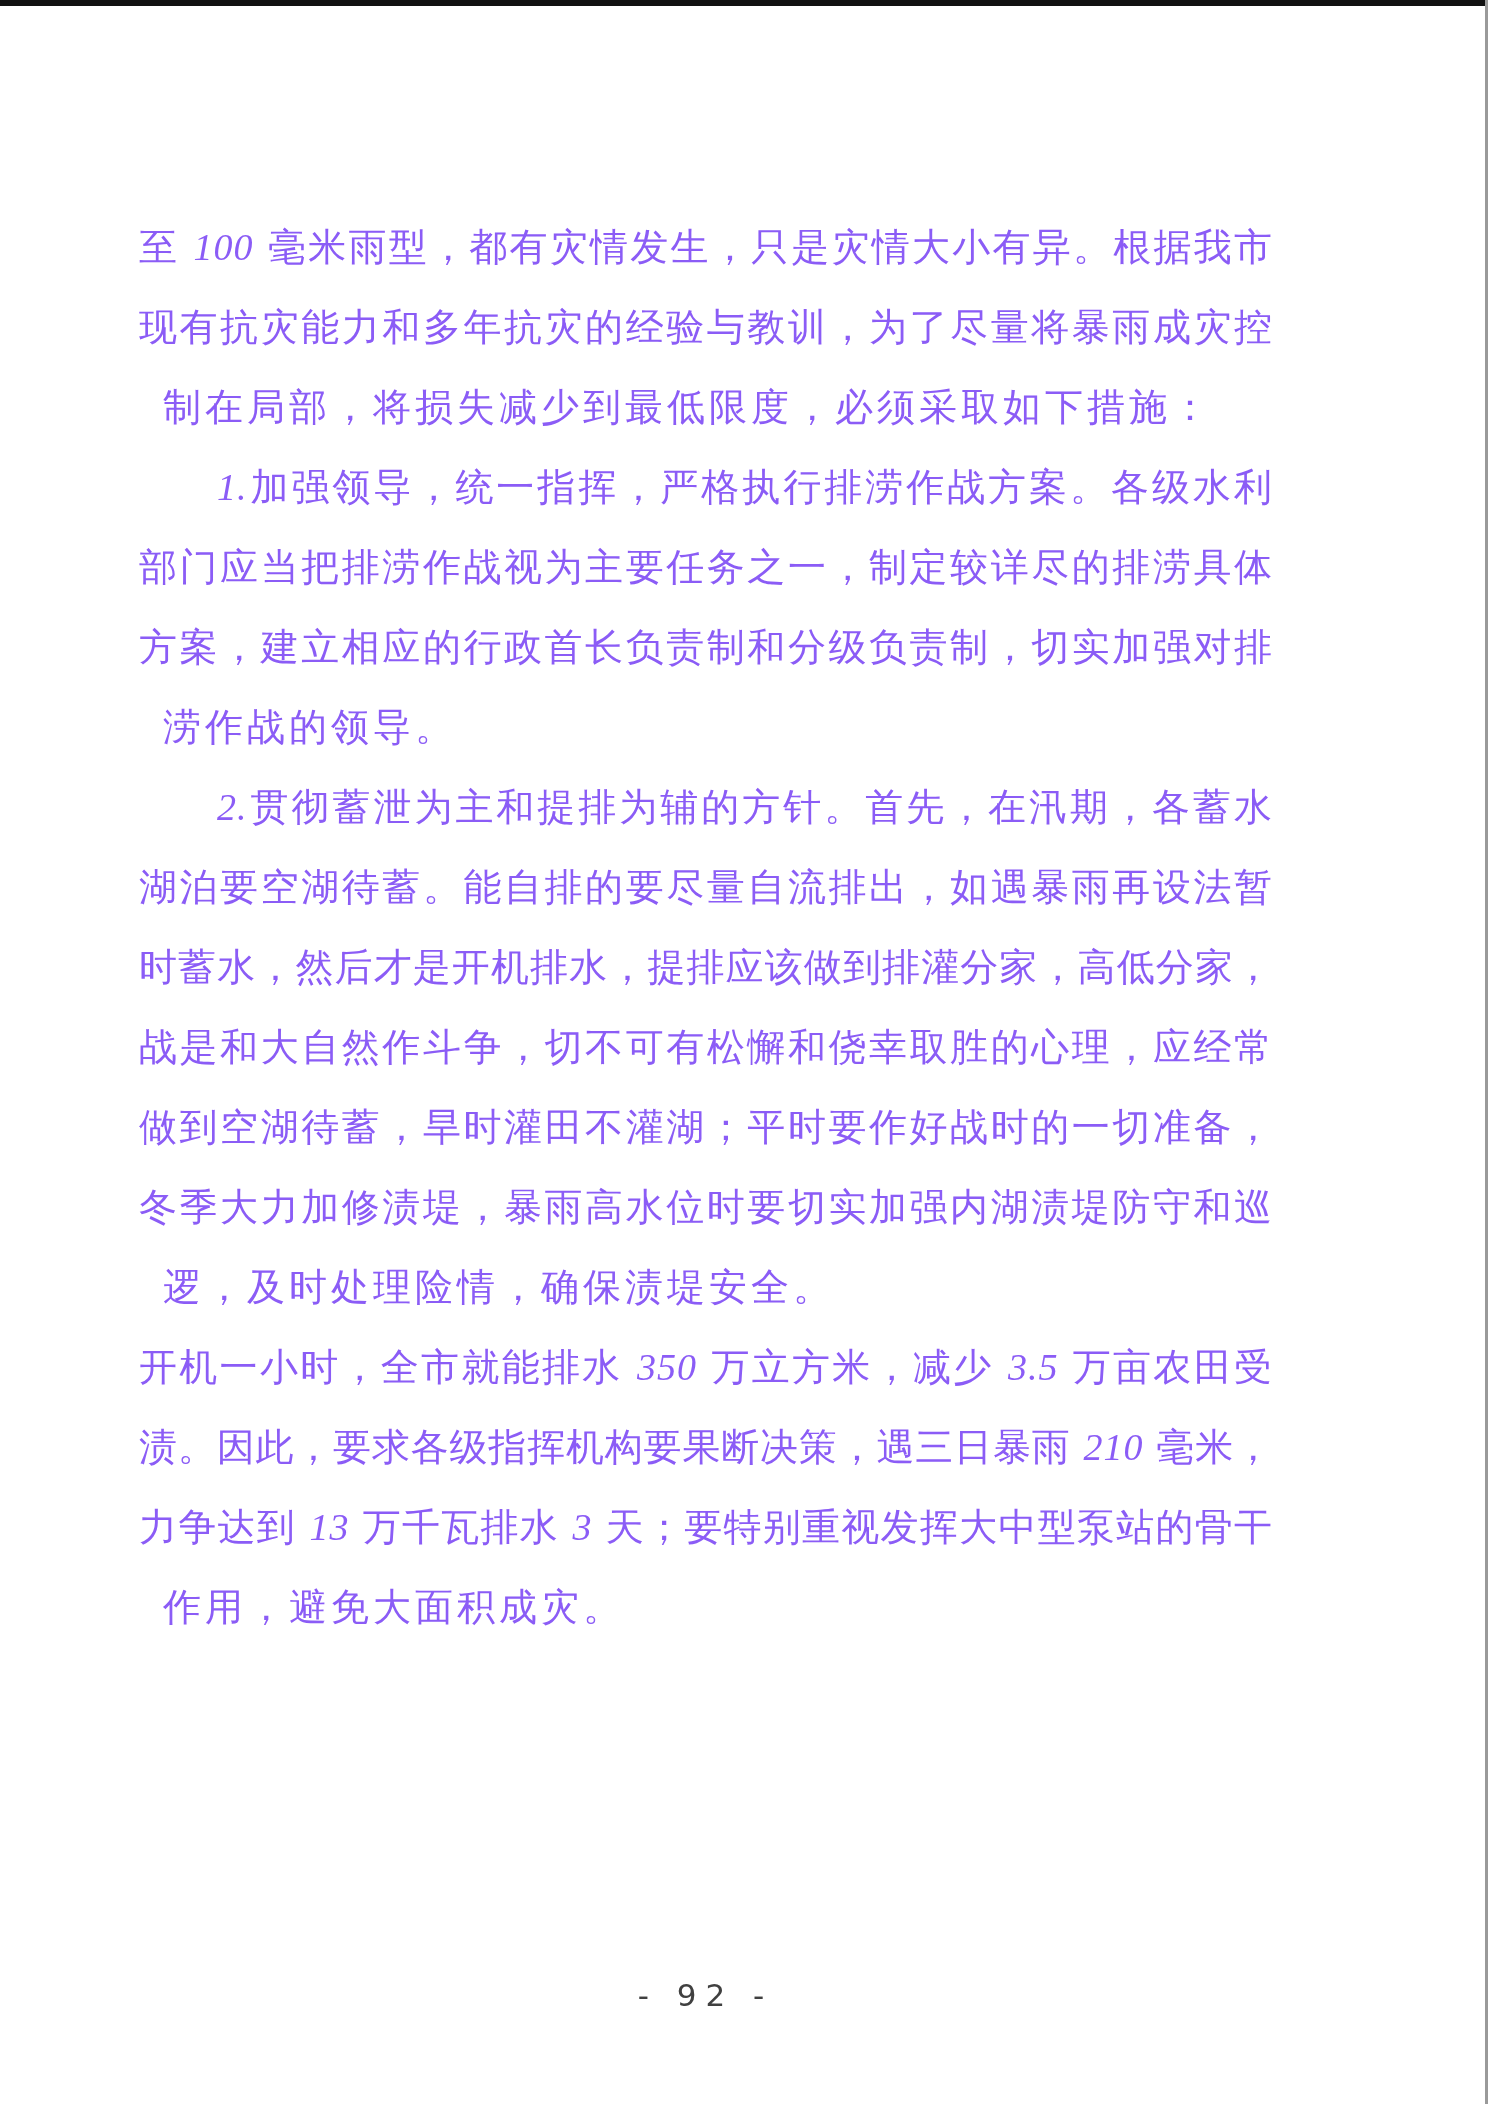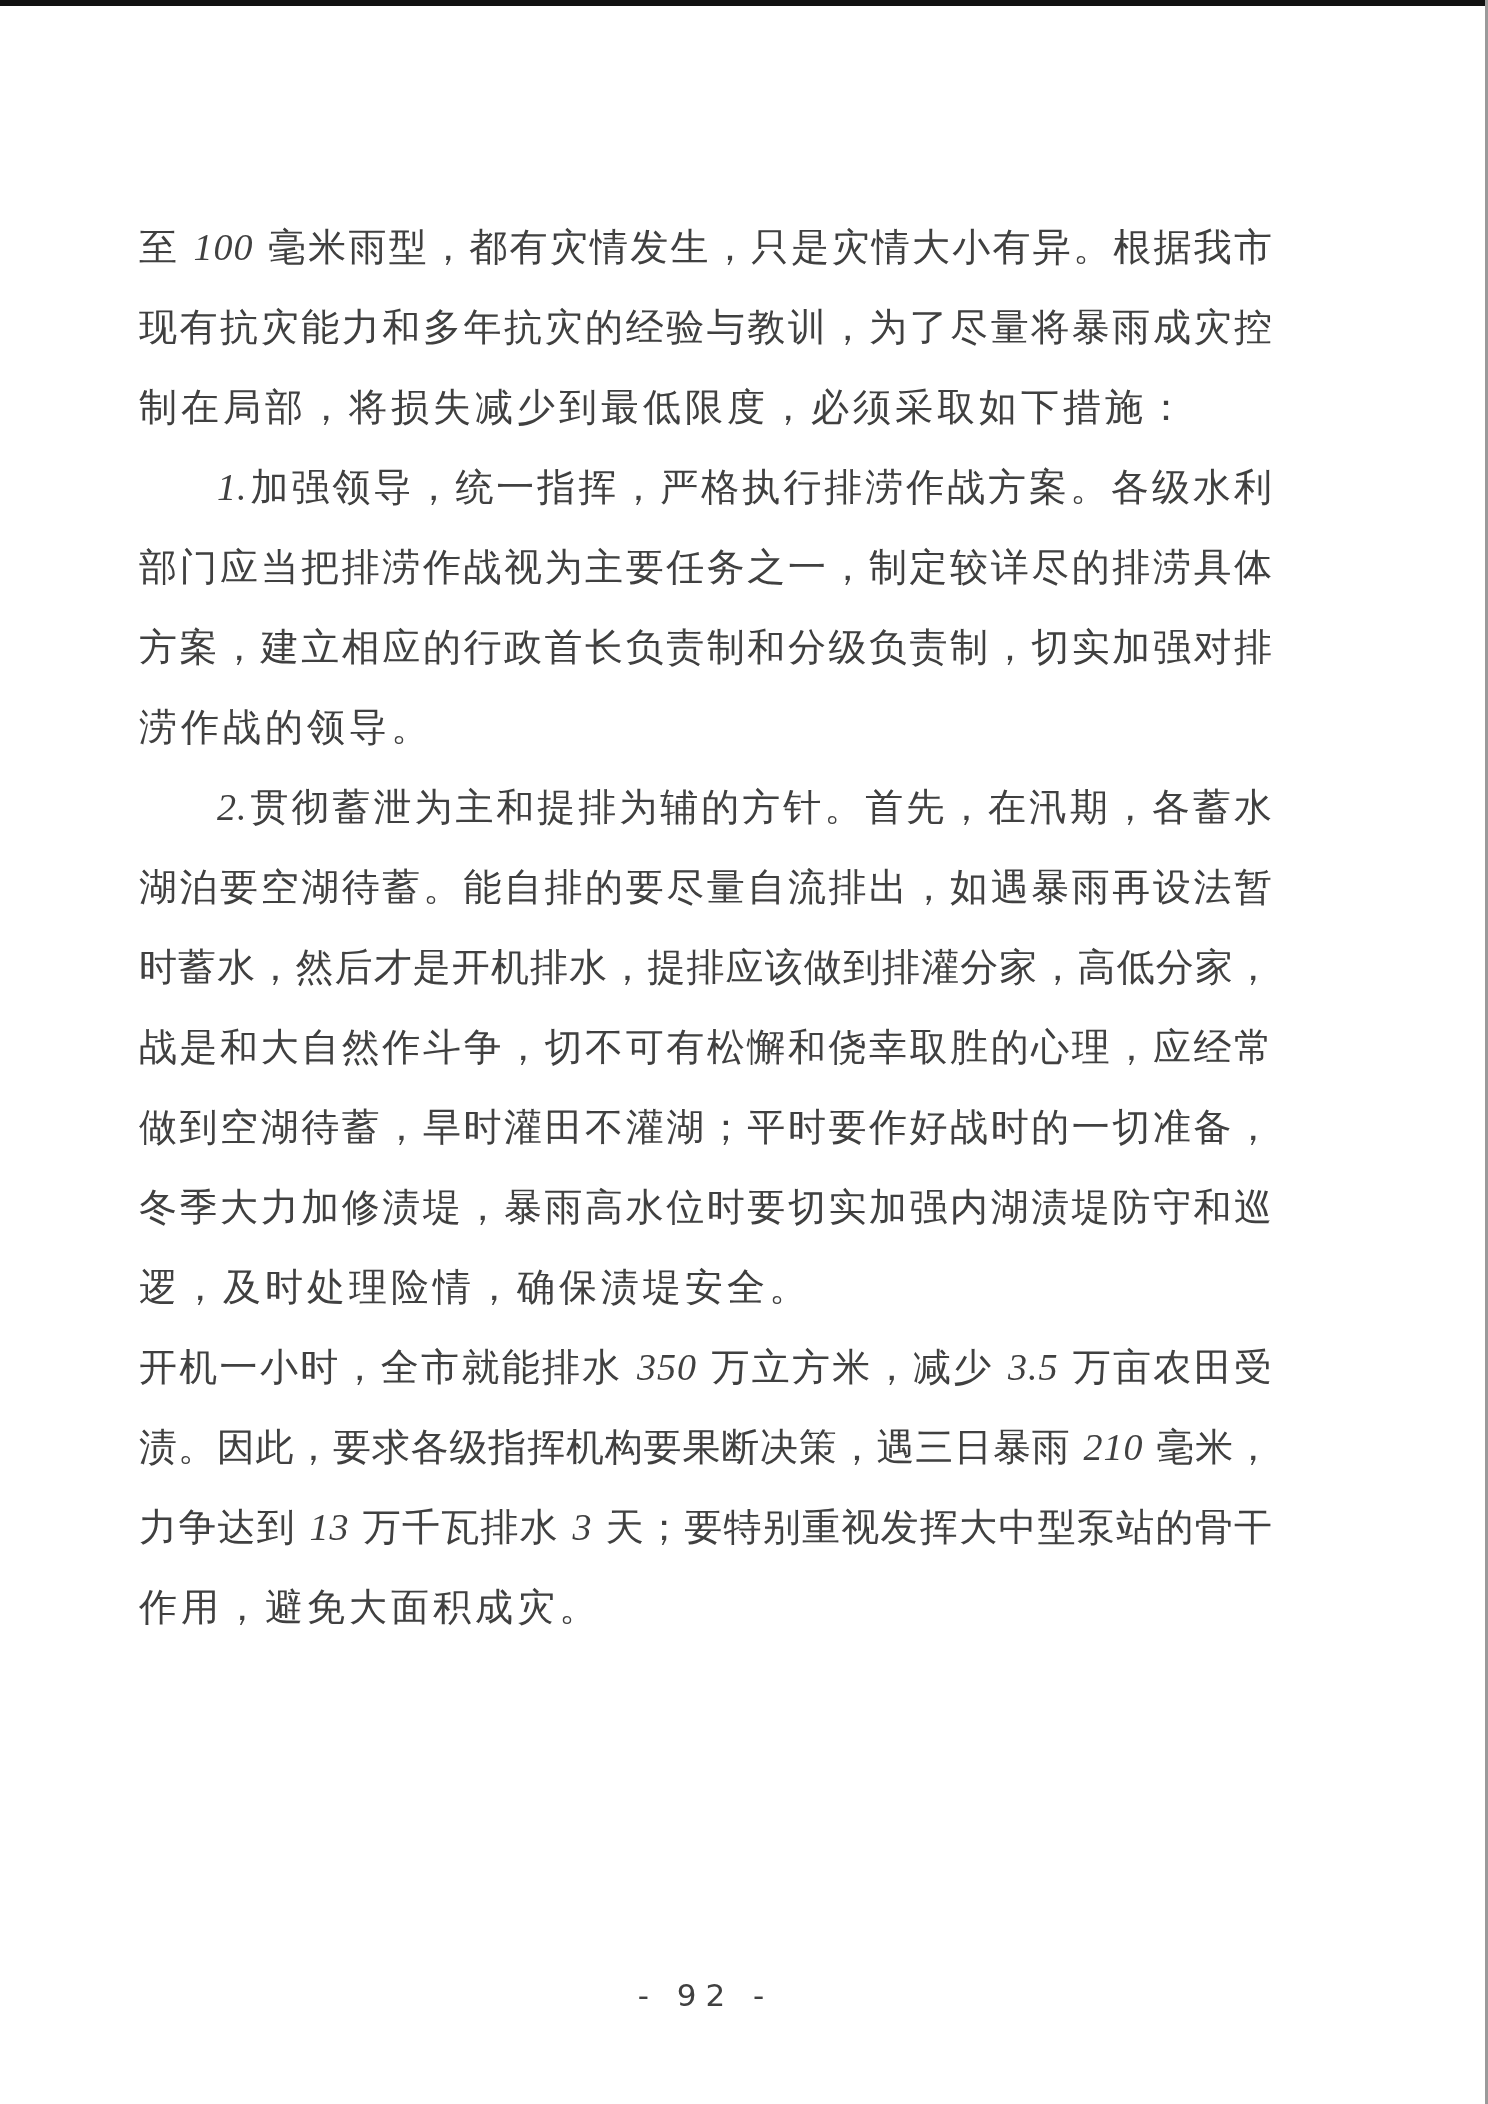--- a/index.html
+++ b/index.html
@@ -29,35 +29,36 @@
     right: 0;
     width: 3px;
     height: 2104px;
     background: #9a9a9a;
   }
   .text-block {
     position: absolute;
     left: 139px;
     top: 207px;
     width: 1133px;
-    color: #404040;
+    color: #8b5cf6;
     font-size: 38px;
   }
   .line {
     height: 80px;
     line-height: 80px;
     overflow: hidden;
   }
   .line.just {
     text-align: justify;
     text-align-last: justify;
   }
   .line:not(.just) {
     letter-spacing: 4px;
     white-space: nowrap;
+    margin-left: 24px;
   }
   .line.indent {
     text-indent: 78px;
   }
   .num {
     font-family: "Liberation Serif", serif;
     font-style: italic;
     letter-spacing: 1px;
   }
   .page-number {

